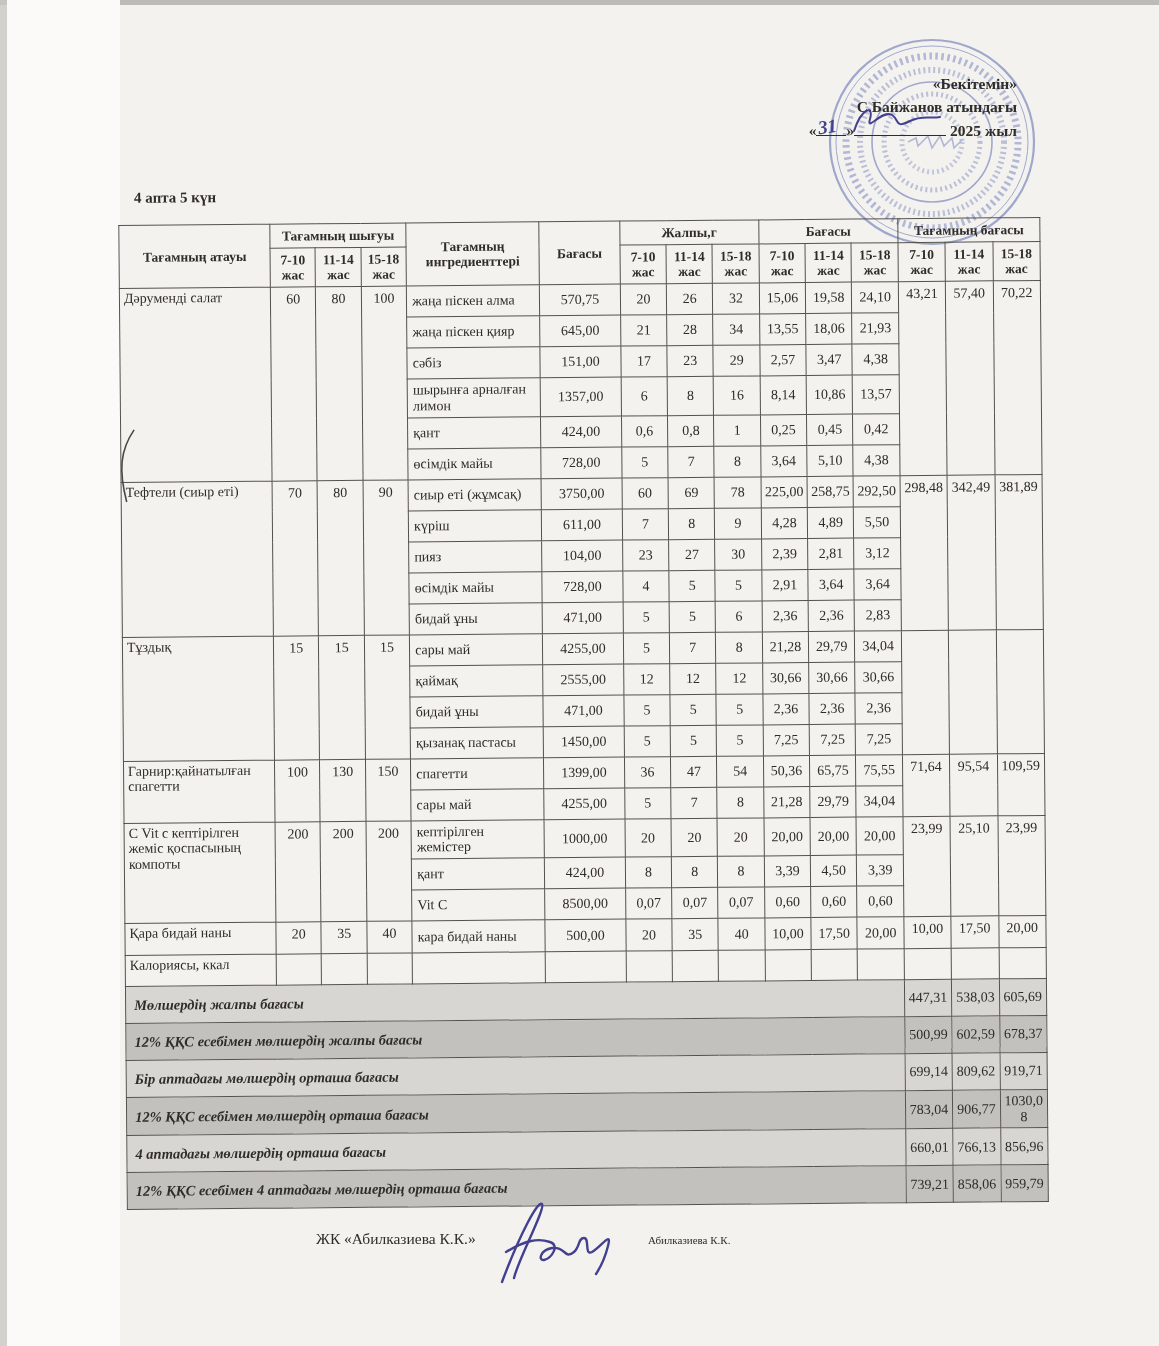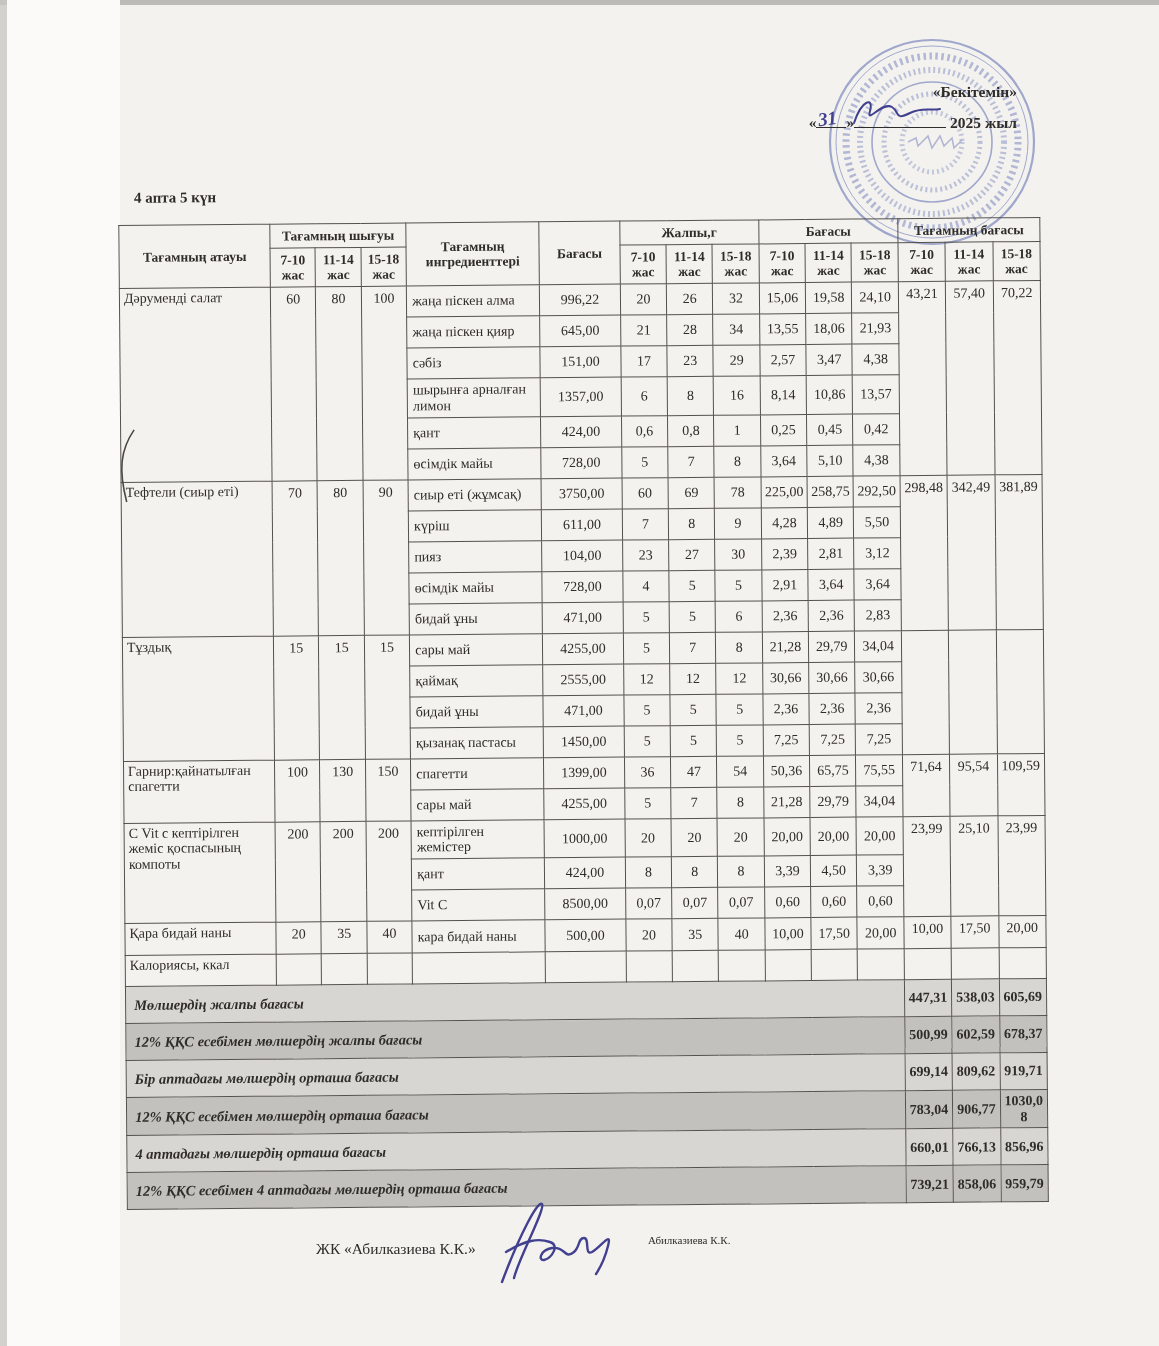--- a/index.html
+++ b/index.html
@@ -10,21 +10,21 @@
     color:#2f2d2a;
   }
   .edge-top{position:absolute;top:0;left:0;right:0;height:5px;background:#8f8e8b;opacity:.55;}
   .edge-left{position:absolute;top:0;left:0;width:7px;bottom:0;background:#c9c8c4;opacity:.8;}
   .paper-margin{position:absolute;top:0;left:7px;width:113px;bottom:0;background:#fbfaf9;}
 
   
   .stamp-wrap{position:absolute;left:812px;top:30px;width:240px;height:230px;z-index:0;opacity:.55;}
   .approval{position:absolute;top:72px;right:142px;width:360px;text-align:right;
     font-weight:bold;font-size:15.5px;line-height:1.5;z-index:2;}
-  .approval .ln{display:block;margin-top:8px;}
+  .approval .ln{display:block;}
   .sigline{display:inline-block;position:relative;width:78px;height:14px;
     border-bottom:1.6px solid #2f2d2a;vertical-align:baseline;margin:0 4px;}
   .sigline svg{position:absolute;left:-8px;top:-26px;overflow:visible;}
   .dline{display:inline-block;position:relative;width:30px;height:14px;
     border-bottom:1.6px solid #2f2d2a;vertical-align:baseline;}
   .dline.long{width:92px;}
   .hand{position:absolute;left:2px;top:-8px;color:#42418f;
     font-style:italic;font-weight:bold;font-size:19px;transform:rotate(-8deg);}
 
   
@@ -37,26 +37,26 @@
   td.c-name{padding:2px 4px;text-align:left;vertical-align:top;font-size:14px;}
   td.c-ingr{padding:3px 5px;text-align:left;font-size:14px;}
   td.c-num{text-align:center;font-size:14px;}
   td.c-top{vertical-align:top;padding-top:4px;}
   td.c-wrap{word-break:break-all;font-size:14px;}
   tbody td{height:24px;}
   tr.summary td{height:30px;}
   td.sum-label{text-align:left;font-weight:bold;font-style:italic;font-size:14.5px;padding-left:8px;}
   tr.light td{background:#d8d6d2;}
   tr.dark td{background:#c3c1bd;}
-  td.sum-val{font-weight:bold;}
+  td.sum-val{font-weight:normal;}
   .ink-mark{position:absolute;left:-6px;top:236px;z-index:3;}
 
   
   .footer{position:absolute;top:1212px;left:0;width:100%;height:120px;z-index:2;}
-  .footer .jk{position:absolute;left:316px;top:28px;font-size:15.5px;}
+  .footer .jk{position:absolute;left:316px;top:18px;font-size:15.5px;}
   .footer .nm{position:absolute;left:648px;top:22px;font-size:11px;}
   .footer-sig{position:absolute;left:480px;top:-18px;}
 </style>
 </head>
 <body>
 
 <div class="edge-top"></div>
 <div class="edge-left"></div>
 <div class="paper-margin"></div>
 
@@ -70,20 +70,21 @@
       <circle cx="120" cy="112" r="72" stroke-width="6" stroke-dasharray="2 3" opacity="0.7"></circle>
       <circle cx="120" cy="112" r="48" stroke-width="5" stroke-dasharray="2 3" opacity="0.7"></circle>
       <circle cx="120" cy="112" r="30" stroke-width="5" stroke-dasharray="2 3" opacity="0.6"></circle>
       <path d="M96 112 l8 -4 2 8 10 -10 4 12 8 -12 4 10 8 -8 2 10 8 -8" stroke-width="1.6" opacity="0.8"></path>
     </g>
   </svg>
 </div>
 
 <div class="approval">
   <span class="ln">«Бекітемін»</span>
+  <span class="ln">С.Байжанов атындағы</span>
   <span class="ln">
     <span>«</span><span class="dline"><span class="hand">31</span></span><span>»</span><span class="dline long">
       <svg width="100" height="40" viewBox="0 0 100 40" style="position:absolute;left:-6px;top:-22px;overflow:visible;">
         <path d="M6 32 C 14 8, 26 6, 22 20 C 18 34, 34 10, 44 16 C 52 21, 46 30, 62 22 C 74 16, 82 20, 92 18" stroke="#42418f" stroke-width="2" fill="none" stroke-linecap="round"></path>
       </svg>
     </span>
     <span>2025 жыл</span>
   </span>
 </div>
 
@@ -137,21 +138,21 @@
         <th>15-18 жас</th>
       </tr>
     </thead>
     <tbody>
         <tr>
           <td rowspan="6" class="c-name">Дәруменді салат</td>
           <td rowspan="6" class="c-num c-top">60</td>
           <td rowspan="6" class="c-num c-top">80</td>
           <td rowspan="6" class="c-num c-top">100</td>
           <td class="c-ingr">жаңа піскен алма</td>
-          <td class="c-num">996,22</td>
+          <td class="c-num">570,75</td>
           <td class="c-num">20</td>
           <td class="c-num">26</td>
           <td class="c-num">32</td>
           <td class="c-num c-wrap">15,06</td>
           <td class="c-num c-wrap">19,58</td>
           <td class="c-num c-wrap">24,10</td>
           <td rowspan="6" class="c-num c-top c-wrap">43,21</td>
           <td rowspan="6" class="c-num c-top c-wrap">57,40</td>
           <td rowspan="6" class="c-num c-top c-wrap">70,22</td>
         </tr>

